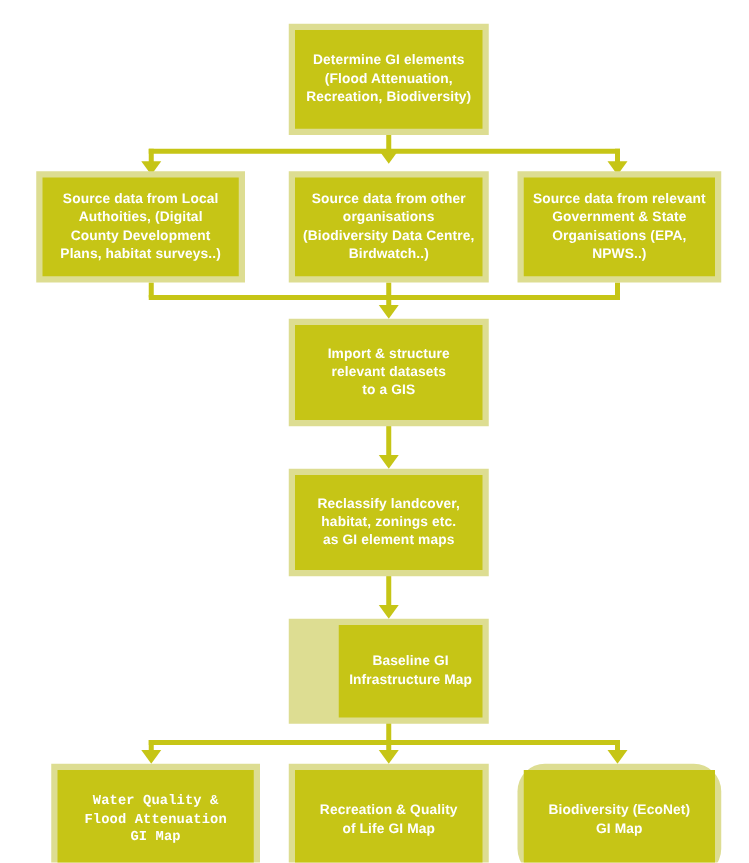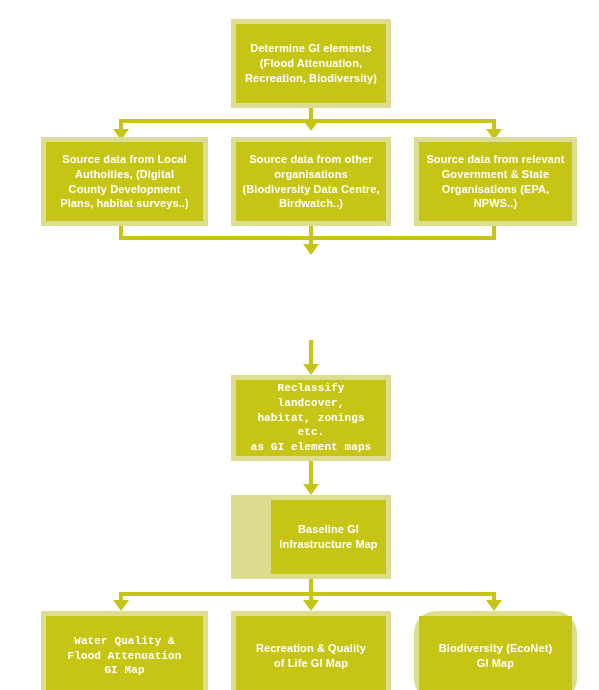--- a/index.html
+++ b/index.html
@@ -89,21 +89,21 @@
   <div class="arrow" style="left:486px;top:584px;"></div>
 
   <div class="node" style="left:231px;top:3px;width:160px;height:89px;">
     <div class="inner">
       <span class="label">Determine GI elements
 (Flood Attenuation,
 Recreation, Biodiversity)</span>
     </div>
   </div>
 
-  <div class="node" style="left:41px;top:121px;width:167px;height:89px;">
+  <div class="node" style="left:29px;top:121px;width:167px;height:89px;">
     <div class="inner">
       <span class="label">Source data from Local
 Authoities, (Digital
 County Development
 Plans, habitat surveys..)</span>
     </div>
   </div>
 
   <div class="node" style="left:231px;top:121px;width:160px;height:89px;">
     <div class="inner">
@@ -116,22 +116,29 @@
 
   <div class="node" style="left:414px;top:121px;width:163px;height:89px;">
     <div class="inner">
       <span class="label">Source data from relevant
 Government &amp; State
 Organisations (EPA,
 NPWS..)</span>
     </div>
   </div>
 
+  <div class="node" style="left:231px;top:239px;width:160px;height:86px;">
+    <div class="inner">
+      <span class="label">Import &amp; structure
+relevant datasets
+to a GIS</span>
+    </div>
+  </div>
 
-  <div class="node" style="left:231px;top:359px;width:160px;height:86px;font-family:Liberation Mono, monospace;">
+  <div class="node" style="left:231px;top:359px;width:160px;height:86px;">
     <div class="inner">
       <span class="label">Reclassify landcover,
 habitat, zonings etc.
 as GI element maps</span>
     </div>
   </div>
 
   <div class="node" style="left:231px;top:479px;width:160px;height:84px;padding-left:40px;">
     <div class="inner">
       <span class="label">Baseline GI

